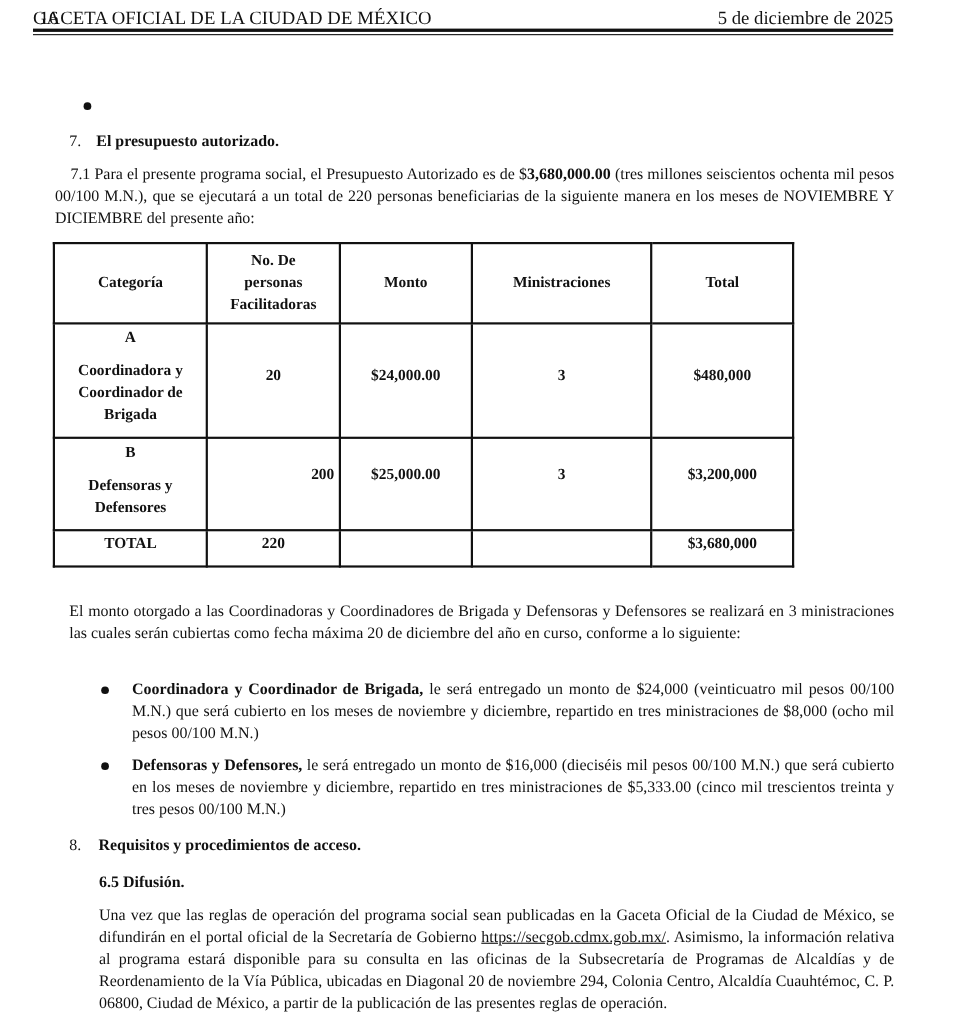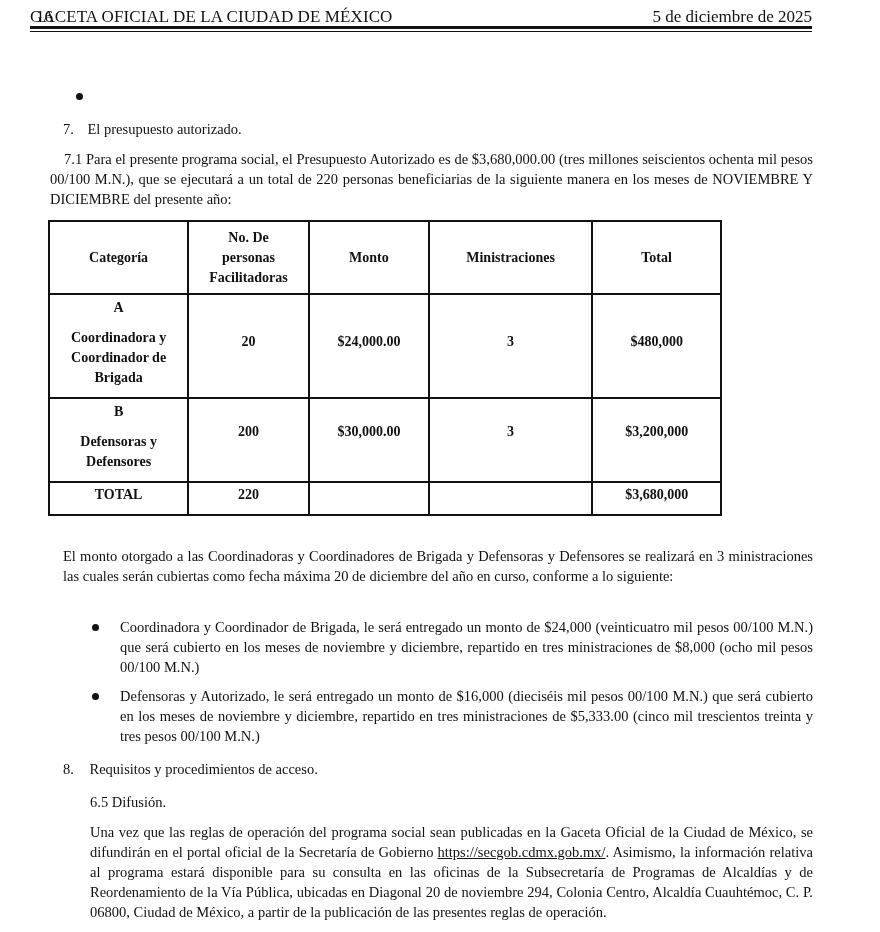--- a/index.html
+++ b/index.html
@@ -14,21 +14,21 @@
   .header .page-num { position: absolute; left: 6px; top: 0; }
   .header .title { position: absolute; left: 0; right: 0; text-align: left; top: 0; letter-spacing: 0.1px; }
   .header .date { position: absolute; right: 0; top: 0; }
   .rule-thick { position: absolute; left: 30px; top: 26px; width: 782px; height: 3px; background: #111; }
   .rule-thin { position: absolute; left: 30px; top: 31px; width: 782px; height: 1px; background: #111; }
 
   .block { position: absolute; left: 63px; width: 750px; line-height: 20px; text-align: justify; }
   .bullet-row { position: absolute; display: flex; }
   .dot { display: inline-block; width: 7px; height: 7px; border-radius: 50%; background: #111; margin-top: 7px; }
 
-  .b { font-weight: normal; }
+  .b { font-weight: bold; }
 
   table.budget {
     position: absolute; left: 48px; top: 220px; width: 674px; border-collapse: collapse;
     font-weight: bold; font-size: 14px; line-height: 20px;
   }
   table.budget td, table.budget th {
     border: 2px solid #111; text-align: center; vertical-align: middle; padding: 2px 4px;
   }
   .link { text-decoration: underline; }
 </style>
@@ -89,22 +89,22 @@
     <td style="vertical-align:top; padding-top:37px;">3</td>
     <td style="vertical-align:top; padding-top:37px;">$480,000</td>
   </tr>
   <tr style="height:84px;">
     <td style="vertical-align:top; padding-top:3px;">
       <div>B</div>
       <div style="height:10px"></div>
       <div>Defensoras y</div>
       <div>Defensores</div>
     </td>
-    <td style="vertical-align:top; padding-top:23px;">200</td>
-    <td style="vertical-align:top; padding-top:23px;">$30,000.00</td>
+    <td style="vertical-align:top; padding-top:23px;text-align:right;">200</td>
+    <td style="vertical-align:top; padding-top:23px;">$25,000.00</td>
     <td style="vertical-align:top; padding-top:23px;">3</td>
     <td style="vertical-align:top; padding-top:23px;">$3,200,000</td>
   </tr>
   <tr style="height:33px;">
     <td style="vertical-align:top; padding-top:2px;">TOTAL</td>
     <td style="vertical-align:top; padding-top:2px;">220</td>
     <td></td>
     <td></td>
     <td style="vertical-align:top; padding-top:2px;margin-left:45px;">$3,680,000</td>
   </tr>
@@ -113,21 +113,21 @@
 
 <div class="block" style="top:546px;">El monto otorgado a las Coordinadoras y Coordinadores de Brigada y Defensoras y Defensores se realizará en 3 ministraciones las cuales serán cubiertas como fecha máxima 20 de diciembre del año en curso, conforme a lo siguiente:</div>
 
 <div class="bullet-row" style="left:92px; top:617px; width:721px;">
   <span class="dot" style="margin-right:21px; flex:none;"></span>
   <span style="line-height:20px; text-align:justify;"><span class="b">Coordinadora y Coordinador de Brigada,</span><span> le será entregado un monto de $24,000 (veinticuatro mil pesos 00/100 M.N.) que será cubierto en los meses de noviembre y diciembre, repartido en tres ministraciones de $8,000 (ocho mil pesos 00/100 M.N.)</span></span>
 </div>
 
 <div class="bullet-row" style="left:92px; top:686px; width:721px;">
   <span class="dot" style="margin-right:21px; flex:none;"></span>
-  <span style="line-height:20px; text-align:justify;"><span class="b">Defensoras y Autorizado,</span><span> le será entregado un monto de $16,000 (dieciséis mil pesos 00/100 M.N.) que será cubierto en los meses de noviembre y diciembre, repartido en tres ministraciones de $5,333.00 (cinco mil trescientos treinta y tres pesos 00/100 M.N.)</span></span>
+  <span style="line-height:20px; text-align:justify;"><span class="b">Defensoras y Defensores,</span><span> le será entregado un monto de $16,000 (dieciséis mil pesos 00/100 M.N.) que será cubierto en los meses de noviembre y diciembre, repartido en tres ministraciones de $5,333.00 (cinco mil trescientos treinta y tres pesos 00/100 M.N.)</span></span>
 </div>
 
 <div style="position:absolute; left:63px; top:759px; line-height:20px;">
   <span>8.</span>
   <span class="b" style="margin-left:12px;">Requisitos y procedimientos de acceso.</span>
 </div>
 
 <div class="b" style="position:absolute; left:90px; top:792px; line-height:20px;">6.5 Difusión.</div>
 
 <div class="block" style="left:90px; width:723px; top:822px;">

